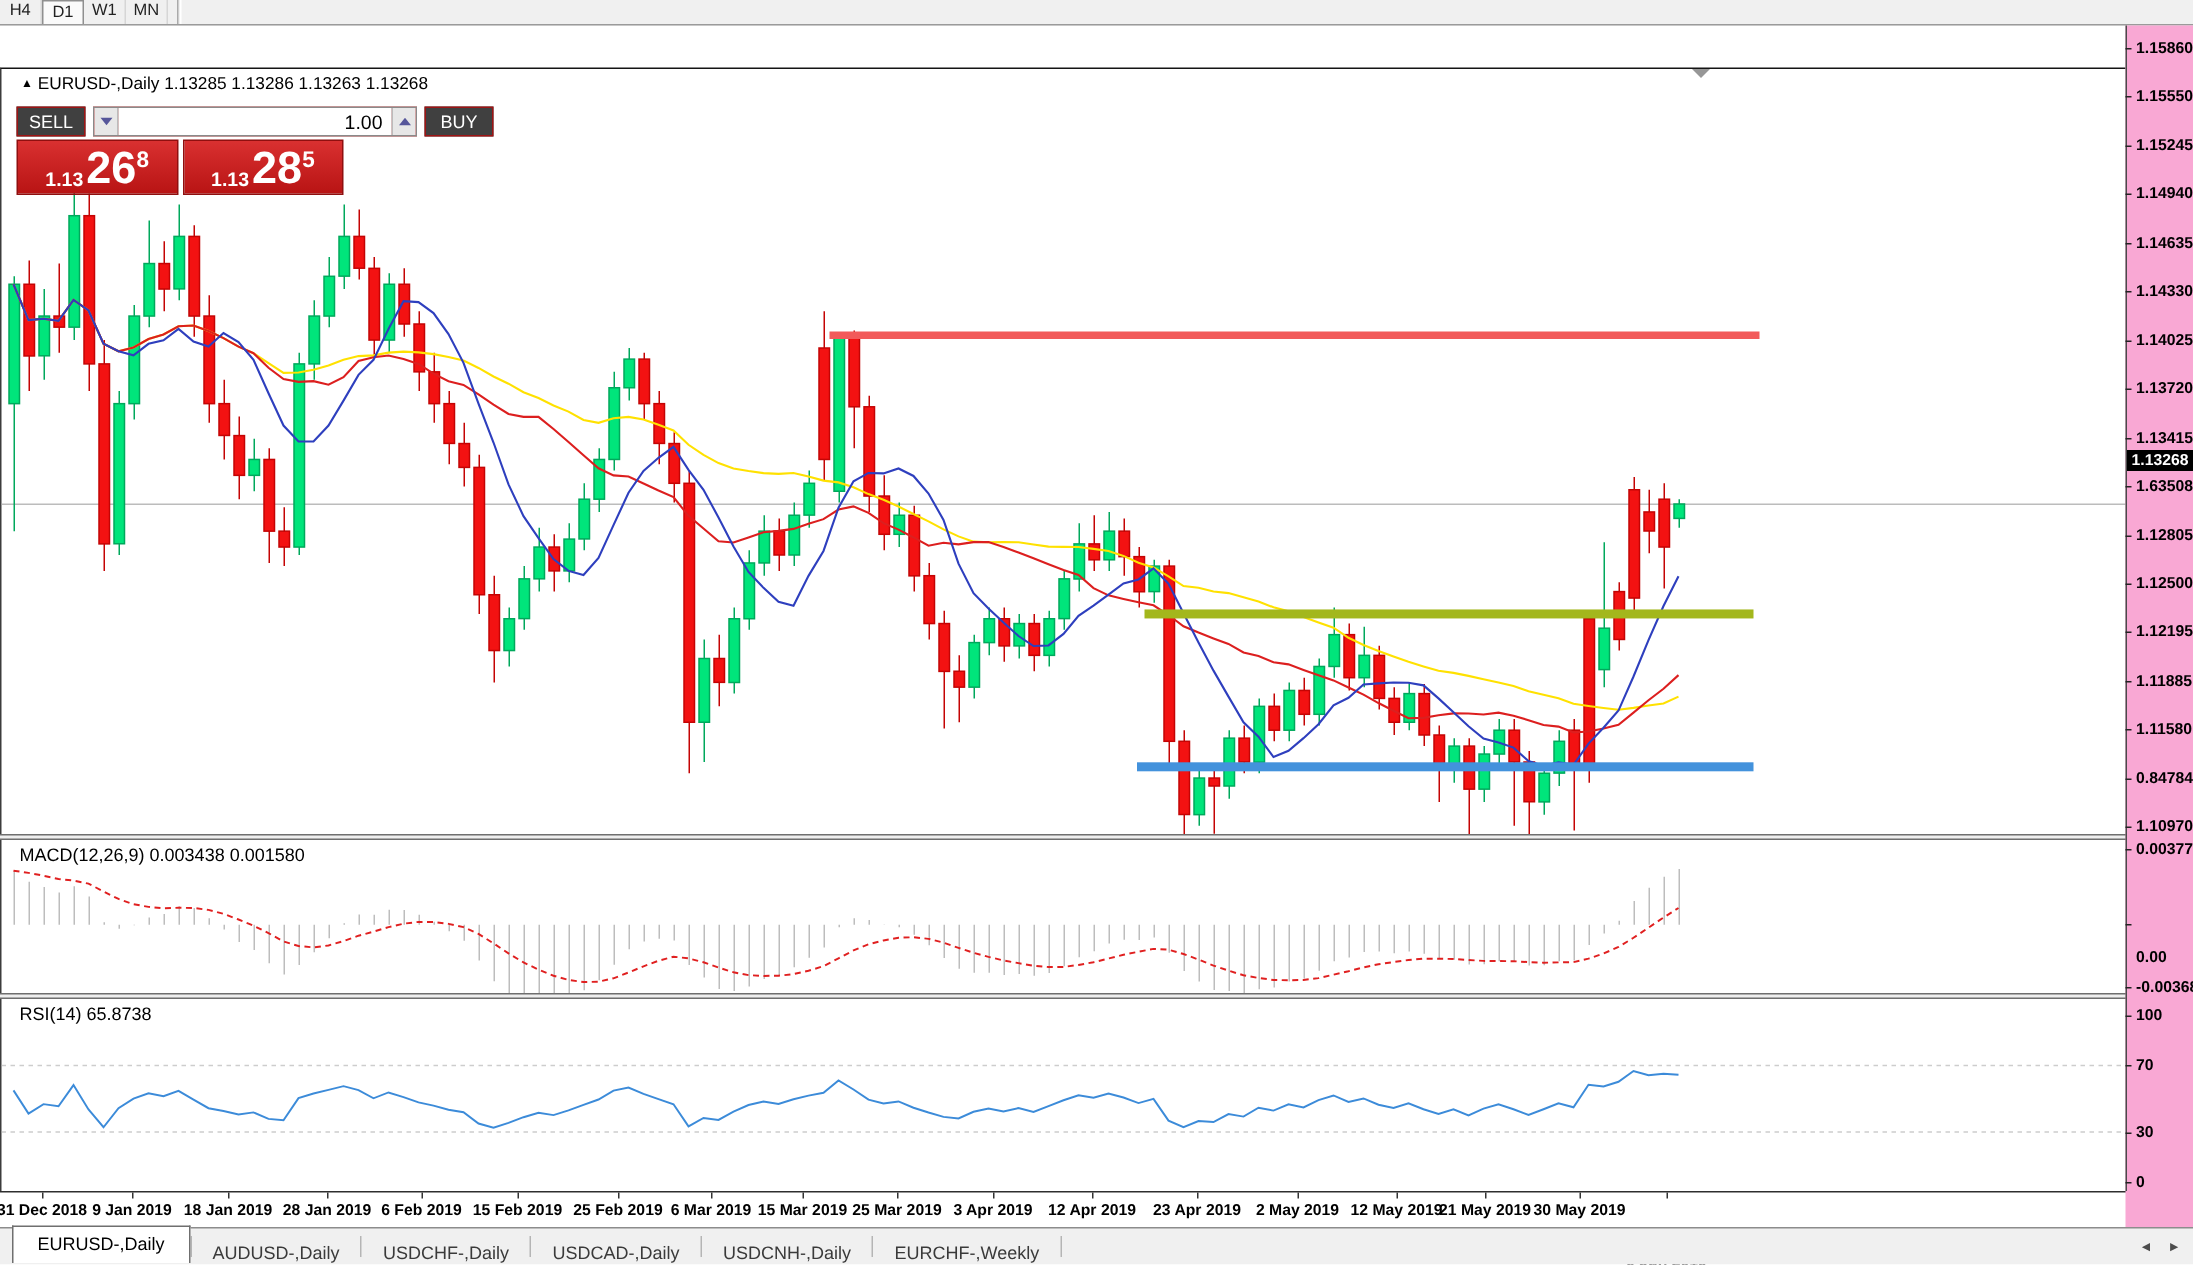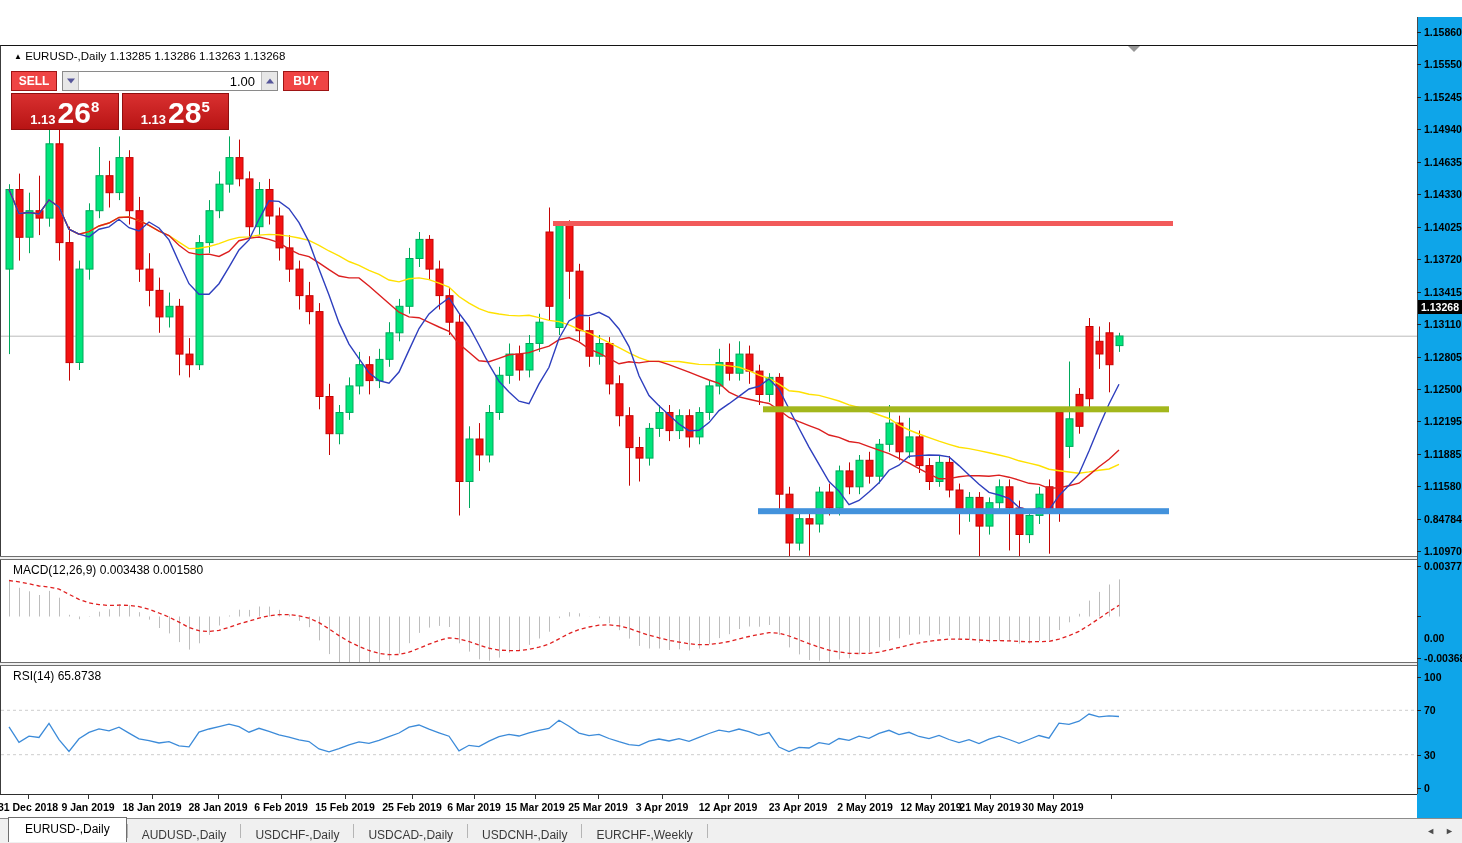--- a/index.html
+++ b/index.html
@@ -28,41 +28,41 @@
   .chart-title { position:absolute; left:13px; top:4px; font-size:11.5px; color:#000; white-space:nowrap; }
   .chart-title .tri { font-size:8px; position:relative; top:-1px; }
   .ind-label { position:absolute; left:12px; top:3px; font-size:12px; color:#000; white-space:nowrap; }
 
   .end-marker { position:absolute; left:1127px; top:0; width:0; height:0;
     border-left:6px solid transparent; border-right:6px solid transparent; border-top:6px solid #979797; }
 
   
   .quote { position:absolute; left:10px; top:25px; width:218px; }
   .qrow1 { display:flex; height:20px; gap:5px; margin-bottom:2px; }
-  .qbtn { flex:0 0 46px; background:#ef4444; color:#fff; border:1px solid #9e1414;
-    font-size:12px; font-weight:700; font-family:inherit; cursor:pointer; }
+  .qbtn { flex:0 0 46px; background:#404040; color:#fff; border:1px solid #9e1414;
+    font-size:12px; font-weight:400; font-family:inherit; cursor:pointer; }
   .spin { flex:1; display:flex; border:1px solid #8a8a8a; background:#ef4444; }
   .spin-btn { width:16px; background:#e7e7e7; border:none; border-left:1px solid #bbb;
     border-right:1px solid #bbb; cursor:pointer; position:relative; }
   .arr-up, .arr-down { position:absolute; left:50%; top:50%; transform:translate(-50%,-50%);
     width:0; height:0; border-left:4px solid transparent; border-right:4px solid transparent; }
   .arr-up   { border-bottom:5px solid #56569a; }
   .arr-down { border-top:5px solid #56569a; }
   .vol { flex:1; border:none; outline:none; font-size:13px; text-align:right; padding-right:6px;
     font-family:inherit; color:#000; }
   .qrow2 { display:flex; gap:3px; }
   .bigprice { flex:1; height:37px; background:linear-gradient(180deg,#d93030,#b81414);
     border:1px solid #8f0f0f; color:#fff; display:flex; align-items:flex-end;
     justify-content:center; padding-bottom:2px; cursor:pointer; }
   .bigprice .pfx { font-size:13px; font-weight:700; margin-right:2px; line-height:15px; }
   .bigprice .big { font-size:30px; font-weight:700; line-height:28px; }
   .bigprice .sup { font-size:15px; font-weight:700; line-height:15px; position:relative; top:-13px; }
 
   
-  #axis { position:absolute; left:1417px; top:17px; width:45px; height:801px; background:#0ea5e9; }
+  #axis { position:absolute; left:1417px; top:17px; width:45px; height:801px; background:#f9a8d4; }
   .vline { position:absolute; left:0; top:0; width:1px; height:777px; background:#4a4a4a; }
   .alab { position:absolute; left:7px; height:12px; line-height:12px; font-size:10.5px;
     font-weight:700; color:#000; white-space:nowrap; }
   .atick { position:absolute; left:0; width:4px; height:1px; background:#222; }
   .ptag { position:absolute; left:1px; width:44px; height:14px; background:#000; color:#fff;
     font-size:10.5px; font-weight:700; line-height:14px; text-align:center; }
 
   
   #date-axis { position:absolute; left:0; top:794px; width:1462px; height:24px;
     background:#fff; border-top:1px solid #2e2e2e; }
@@ -78,20 +78,27 @@
     margin-left:8px; padding:4px 16px 6px 16px; top:-1px; }
   .tab-sep { width:1px; height:14px; background:#b5b5b5; margin-bottom:5px; }
   .tab-arrows { position:absolute; right:8px; top:6px; display:flex; gap:10px; }
   .tab-arrow { font-size:9px; color:#4d4d4d; cursor:pointer; line-height:12px; }
 </style>
 </head>
 <body>
 
 <div id="root">
 
+  <div class="toolbar">
+    <div class="tf-btn">H4</div>
+    <div class="tf-btn active">D1</div>
+    <div class="tf-btn">W1</div>
+    <div class="tf-btn">MN</div>
+    <div class="tb-sep"></div>
+  </div>
 
   <div class="panel" id="panel-main">
     <svg id="svg-main" width="1417" height="539">
         <line x1="0" y1="290.2" x2="1417" y2="290.2" stroke="#bcbcbc" stroke-width="1"></line>
         <line x1="8.5" y1="138.2" x2="8.5" y2="308.1" stroke="#00a85c" stroke-width="1"></line>
         <rect x="5" y="143.5" width="7" height="79.6" fill="#00e57b" stroke="#00a85c" stroke-width="1"></rect>
         <line x1="18.5" y1="127.6" x2="18.5" y2="214.6" stroke="#c40404" stroke-width="1"></line>
         <rect x="15" y="143.5" width="7" height="47.8" fill="#f31212" stroke="#c40404" stroke-width="1"></rect>
         <line x1="28.5" y1="146.7" x2="28.5" y2="207.2" stroke="#00a85c" stroke-width="1"></line>
         <rect x="25" y="164.7" width="7" height="26.5" fill="#00e57b" stroke="#00a85c" stroke-width="1"></rect>
@@ -544,21 +551,21 @@
       <div class="alab" style="top: 138.8px;">1.14635</div>
       <div class="atick" style="top: 177.25px;"></div>
       <div class="alab" style="top: 171.25px;">1.14330</div>
       <div class="atick" style="top: 209.7px;"></div>
       <div class="alab" style="top: 203.7px;">1.14025</div>
       <div class="atick" style="top: 242.15px;"></div>
       <div class="alab" style="top: 236.15px;">1.13720</div>
       <div class="atick" style="top: 274.6px;"></div>
       <div class="alab" style="top: 268.6px;">1.13415</div>
       <div class="atick" style="top: 307.05px;"></div>
-      <div class="alab" style="top: 301.05px;">1.13110</div>
+      <div class="alab" style="top: 301.05px;">1.63508</div>
       <div class="atick" style="top: 339.5px;"></div>
       <div class="alab" style="top: 333.5px;">1.12805</div>
       <div class="atick" style="top: 371.95px;"></div>
       <div class="alab" style="top: 365.95px;">1.12500</div>
       <div class="atick" style="top: 404.4px;"></div>
       <div class="alab" style="top: 398.4px;">1.12195</div>
       <div class="atick" style="top: 436.85px;"></div>
       <div class="alab" style="top: 430.85px;">1.11885</div>
       <div class="atick" style="top: 469.3px;"></div>
       <div class="alab" style="top: 463.3px;">1.11580</div>

